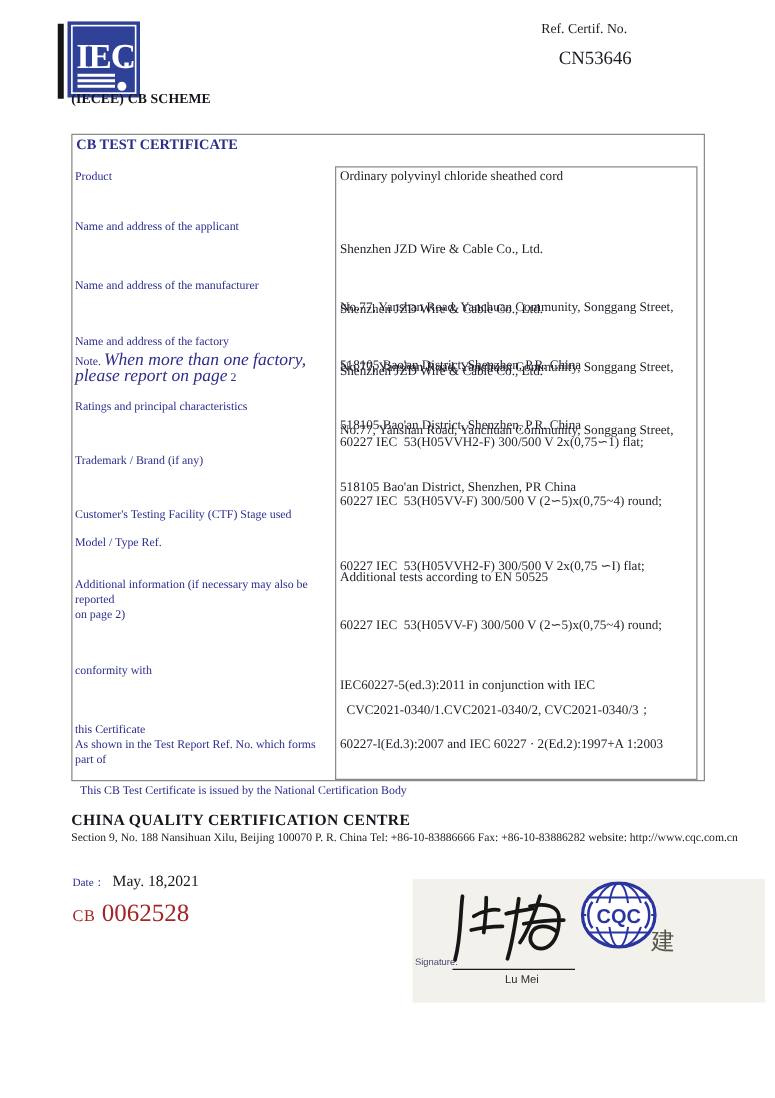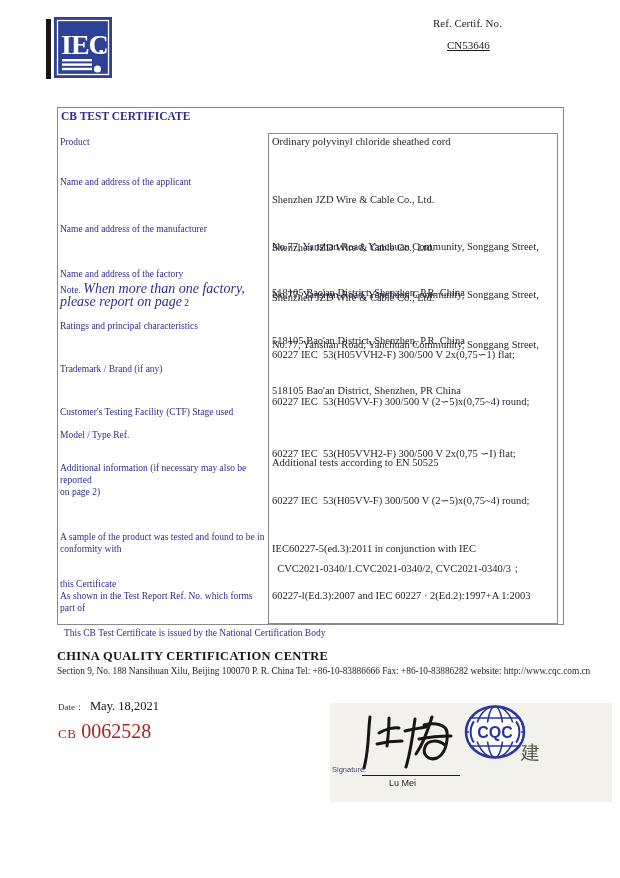--- a/index.html
+++ b/index.html
@@ -3,21 +3,21 @@
 <meta charset="utf-8">
 <style>
   html,body { margin:0; padding:0; background:#ffffff; }
   .page {
     position:relative; width:620px; height:878px; background:#ffffff;
     font-family:"Liberation Serif", serif; overflow:hidden;
   }
   .abs { position:absolute; }
   
   .ref-label { left:433px; top:17px; font-size:11px; color:#1c1c24; }
-  .ref-no    { left:447px; top:39px; font-size:11px; color:#1c1c24;text-decoration:underline; }
+  .ref-no    { left:447px; top:39px; font-size:15px; color:#1c1c24; }
   .scheme    { left:57px;  top:73px; width:500px; font-size:11px; font-weight:bold;
                color:#15151d; line-height:12.5px; letter-spacing:0.1px; }
   
   .outer-box { left:57px; top:107px; width:505px; height:516px;
                border:1px solid #8a8a8a; }
   .inner-box { left:268px; top:133px; width:288px; height:489px;
                border:1px solid #8a8a8a; }
   .cert-title { left:61px; top:110px; font-size:11.5px; font-weight:bold; color:#2d2d8c; }
   .lbl { color:#2d2d8c; font-size:9.5px; line-height:12px; width:205px; }
   .lbl .note-i { font-style:italic; font-size:14px; }
@@ -30,21 +30,21 @@
   .date-label { font-size:9px; color:#2d2d8c; vertical-align:baseline; }
   .date-value { font-size:12.5px; color:#15151d; margin-left:6px; }
   .cb-row  { left:58px; top:720px; color:#a32525; }
   .cb-prefix { font-size:13px; letter-spacing:0.5px; }
   .cb-number { font-size:20px; margin-left:5px; }
   
   .scan-patch { left:330px; top:703px; width:282px; height:99px; background:#f3f1ec; }
   .sig-svg  { left:352px; top:712px; }
   .sig-label{ left:332px; top:765px; font-size:7.5px; color:#4a4a6e; font-family:"Liberation Sans",sans-serif; }
   .sig-line { left:362px; top:775px; width:98px; height:0; border-top:1.5px solid #1a1a1a; }
-  .sig-name { left:389px; top:778px; font-size:9px; color:#2b2b2b; font-family:"Liberation Sans",sans-serif; }
+  .sig-name { left:404px; top:778px; font-size:9px; color:#2b2b2b; font-family:"Liberation Sans",sans-serif; }
   .cqc-logo { left:464px; top:705px; }
   .stamp-char { left:521px; top:740px; font-size:19px; color:#55554a; }
 </style>
 </head>
 <body>
 
 <div class="page">
 
   <svg class="abs" style="left:46px; top:17px;" width="68" height="64" viewBox="0 0 68 64">
     <rect x="0" y="2" width="5" height="60" fill="#151515"></rect>
@@ -55,20 +55,21 @@
     <rect x="16" y="42" width="30" height="2.4" fill="#ffffff"></rect>
     <rect x="16" y="46.4" width="30" height="2.4" fill="#ffffff"></rect>
     <rect x="16" y="50.8" width="30" height="2.4" fill="#ffffff"></rect>
     <circle cx="51.5" cy="52" r="3.6" fill="#ffffff"></circle>
   </svg>
 
   <div class="abs ref-label">Ref. Certif. No.</div>
   <div class="abs ref-no">CN53646</div>
 
   <div class="abs scheme">
+    <div>(IECEE) CB SCHEME</div>
   </div>
 
   <div class="abs outer-box"></div>
   <div class="abs inner-box"></div>
   <div class="abs cert-title">CB TEST CERTIFICATE</div>
 
   <div class="abs lbl" style="left:60px; top:136px;">Product</div>
   <div class="abs lbl" style="left:60px; top:176px;">Name and address of the applicant</div>
   <div class="abs lbl" style="left:60px; top:223px;">Name and address of the manufacturer</div>
   <div class="abs lbl" style="left:60px; top:268px;">Name and address of the factory</div>
@@ -79,21 +80,20 @@
   </div>
   <div class="abs lbl" style="left:60px; top:320px;">Ratings and principal characteristics</div>
   <div class="abs lbl" style="left:60px; top:363px;">Trademark / Brand (if any)</div>
   <div class="abs lbl" style="left:60px; top:406px;">Customer's Testing Facility (CTF) Stage used</div>
   <div class="abs lbl" style="left:60px; top:429px;">Model / Type Ref.</div>
   <div class="abs lbl" style="left:60px; top:462px;">
     <div>Additional information (if necessary may also be reported</div>
     <div>on page 2)</div>
   </div>
   <div class="abs lbl" style="left:60px; top:531px;">
-    <div>A sample of the product was tested and found to be in</div>
     <div>conformity with</div>
   </div>
   <div class="abs lbl" style="left:60px; top:578px;">
     <div>this Certificate</div>
     <div>As shown in the Test Report Ref. No. which forms part of</div>
   </div>
 
   <div class="abs val" style="left:272px; top:134px;">Ordinary polyvinyl chloride sheathed cord</div>
 
   <div class="abs val" style="left:272px; top:161px;">

